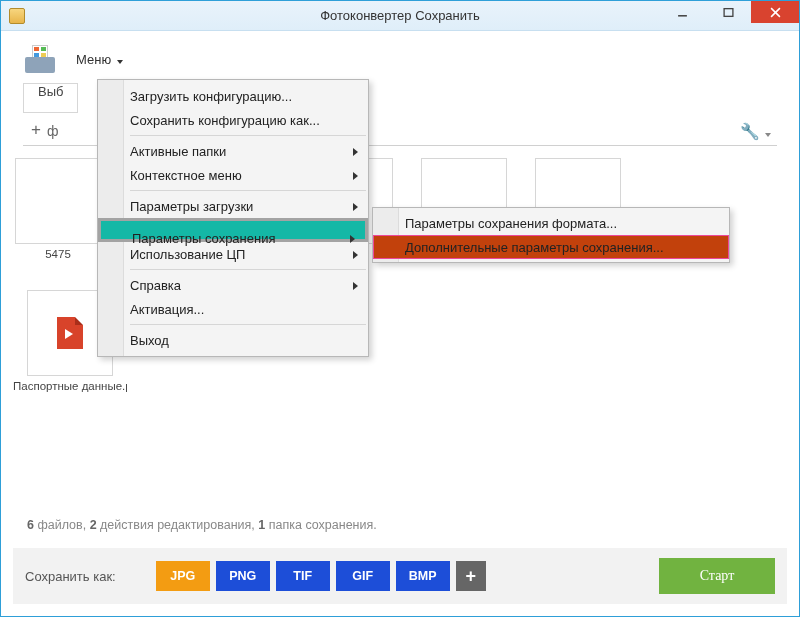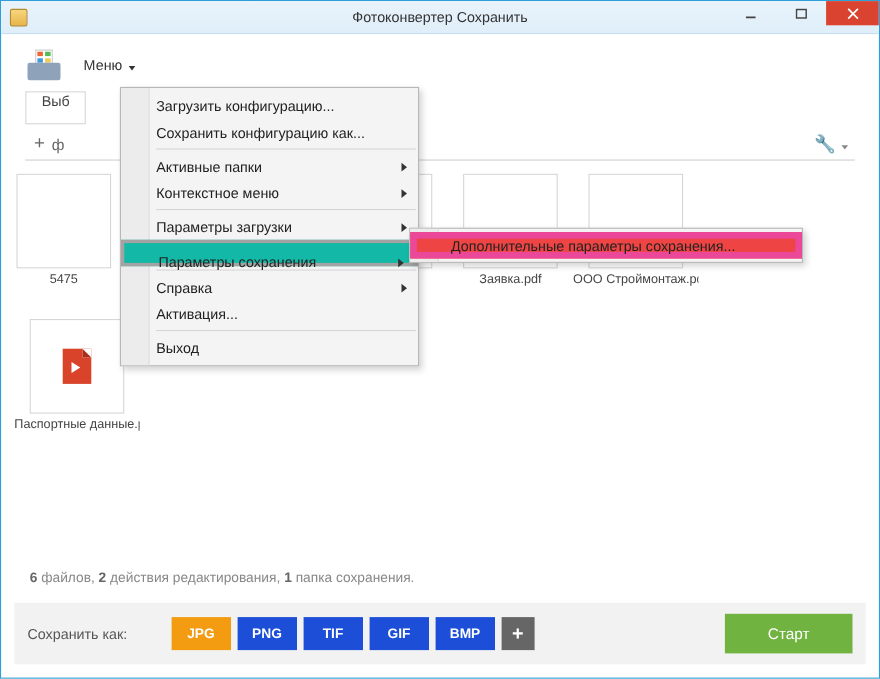--- a/index.html
+++ b/index.html
@@ -47,36 +47,36 @@
   
   .status { position:absolute; bottom: 84px; left: 26px; font-size: 12.5px; color:#888; }
   .status b { color:#666; font-weight:600; }
 
   
   .bottom { position:absolute; bottom:12px; left:12px; right:12px; height:56px; background:#f2f2f2; display:flex; align-items:center; padding: 0 12px; justify-content: space-between; }
   .bottom .label { font-size:13px; color:#555; margin-right: 40px; }
   .fmt { width:54px; height:30px; display:flex; align-items:center; justify-content:center; font-size:12.5px; font-weight:600; color:#fff; background:#1d4ed8; margin-right:6px;}
   .fmt.active { background:#f39c12; }
   .fmt.plus { background:#666; width:30px; font-size:18px; }
-  .start { margin-left:auto; width:116px; height:36px; background:#71b340; color:#fff; display:flex; align-items:center; justify-content:center; font-size:14px; }
-
-  
-  .menu { position:absolute; left:108px; top:78px; width:272px; background:#f4f4f4; border:1px solid #b7b7b7; box-shadow: 3px 3px 6px rgba(0,0,0,.18); font-size:13px; color:#222; }
+  .start { margin-left:auto; width:116px; height:36px; background:#71b340; color:#fff; display:flex; align-items:center; justify-content:center; font-size:14px;font-family:Liberation Serif, serif; }
+
+  
+  .menu { position:absolute; left:96px; top:78px; width:272px; background:#f4f4f4; border:1px solid #b7b7b7; box-shadow: 3px 3px 6px rgba(0,0,0,.18); font-size:13px; color:#222; }
   .menu .sep { height:1px; background:#d6d6d6; margin:3px 2px 3px 32px; }
   .menu .mi { height:24px; display:flex; align-items:center; padding: 0 20px 0 32px; position:relative;}
   .menu .mi .arrow { position:absolute; right:10px; }
   .menu .mi.hover { background:#14b8a6; border:3px solid #a3a3a3; padding: 17px 19px 0 31px; height:24px;}
   .menu .left-strip { position:absolute; left:0; top:0; bottom:0; width:26px; background:#ececec; border-right:1px solid #dcdcdc;}
   .menu .items { position:relative; padding: 4px 0;}
 
   .submenu { position:absolute; left:371px; top:206px; width:358px; background:#f4f4f4; border:1px solid #b7b7b7; box-shadow: 3px 3px 6px rgba(0,0,0,.18); font-size:13px; color:#222;}
   .submenu .left-strip{ position:absolute; left:0; top:0; bottom:0; width:26px; background:#ececec; border-right:1px solid #dcdcdc;}
   .submenu .items{ position:relative; padding:3px 0;}
   .submenu .mi{ height:24px; display:flex; align-items:center; padding: 0 14px 0 32px; }
-  .submenu .mi.hover{ background:#ef4444; border:6px solid #ec4899; padding:0 13px 0 31px;}
+  .submenu .mi.hover{ background:#c2410c; border:1px solid #ec4899; padding:0 13px 0 31px;}
 
   .arrow-r { width:0;height:0;border-left:5px solid #333;border-top:4px solid transparent;border-bottom:4px solid transparent; display:inline-block;}
   .caret-d { width:0;height:0;border-top:4px solid #333;border-left:3px solid transparent;border-right:3px solid transparent; display:inline-block;}
 </style>
 </head>
 <body>
 
 <div class="titlebar">
   <div class="app-icon"></div>
   <div class="title">Фотоконвертер Сохранить</div>
@@ -195,33 +195,38 @@
       </div>
       <div class="sep"></div>
       <div class="mi">
         <span>Параметры загрузки</span>
         <span class="arrow"><span class="arrow-r"></span></span>
       </div>
       <div class="mi hover">
         <span>Параметры сохранения</span>
         <span class="arrow"><span class="arrow-r"></span></span>
       </div>
+      <div class="mi">
+        <span>Использование ЦП</span>
+        <span class="arrow"><span class="arrow-r"></span></span>
+      </div>
       <div class="sep"></div>
       <div class="mi">
         <span>Справка</span>
         <span class="arrow"><span class="arrow-r"></span></span>
       </div>
       <div class="mi">
         <span>Активация...</span>
       </div>
       <div class="sep"></div>
       <div class="mi">
         <span>Выход</span>
       </div>
     </div>
 </div>
 
 <div class="submenu">
   <div class="left-strip"></div>
   <div class="items" id="submenu-items">
+      <div class="mi">Параметры сохранения формата...</div>
       <div class="mi hover">Дополнительные параметры сохранения...</div>
     </div>
 </div>
 
 </body></html>

